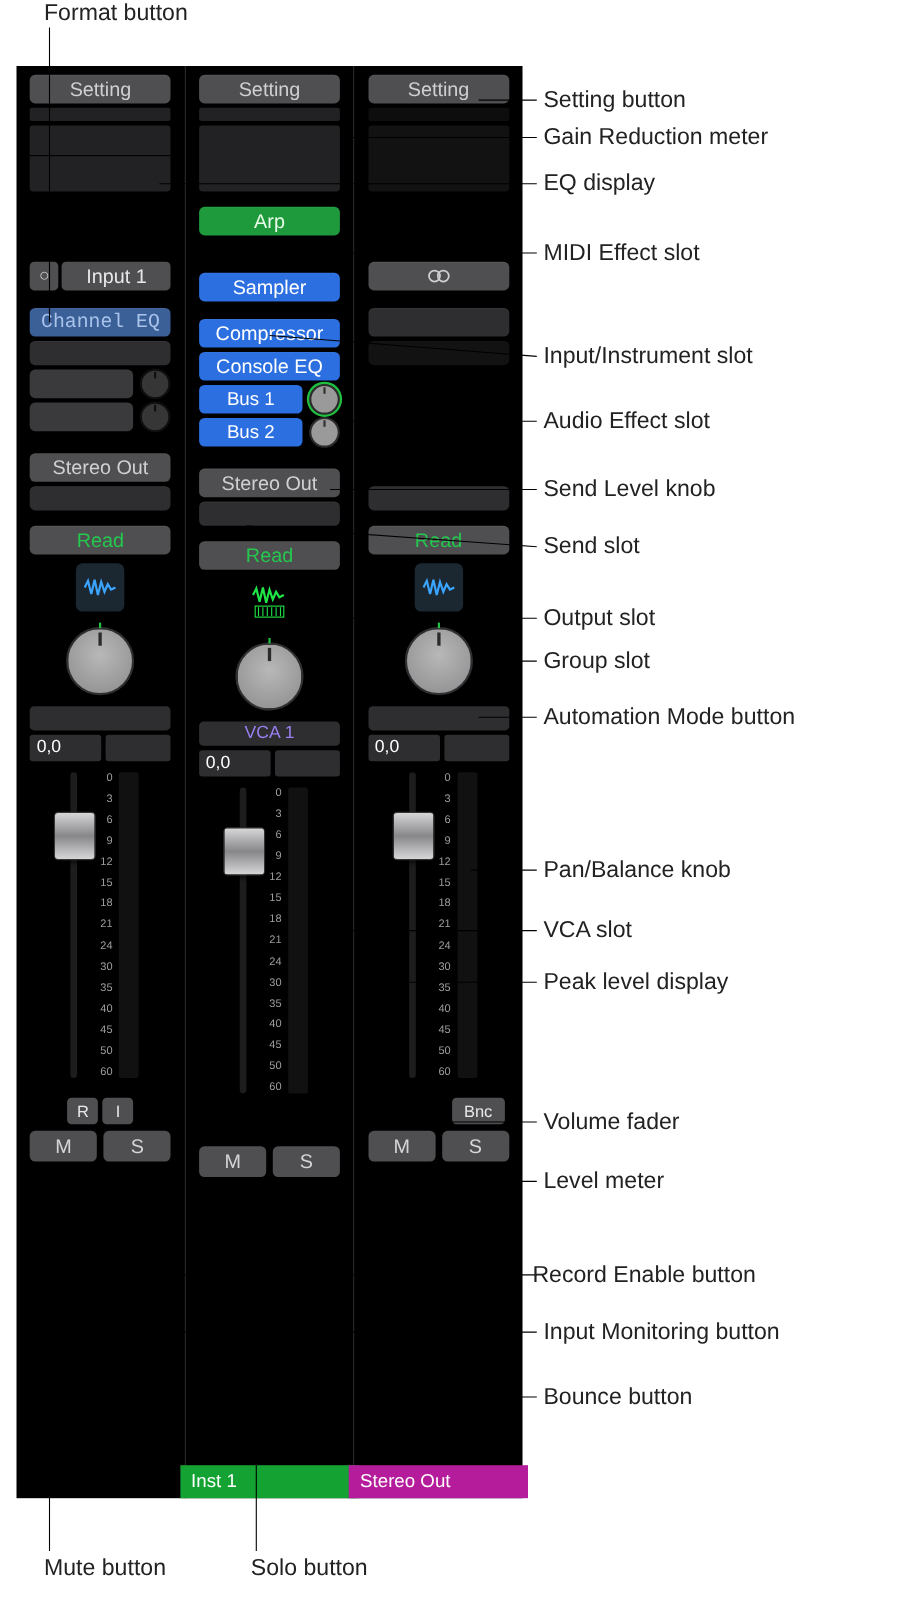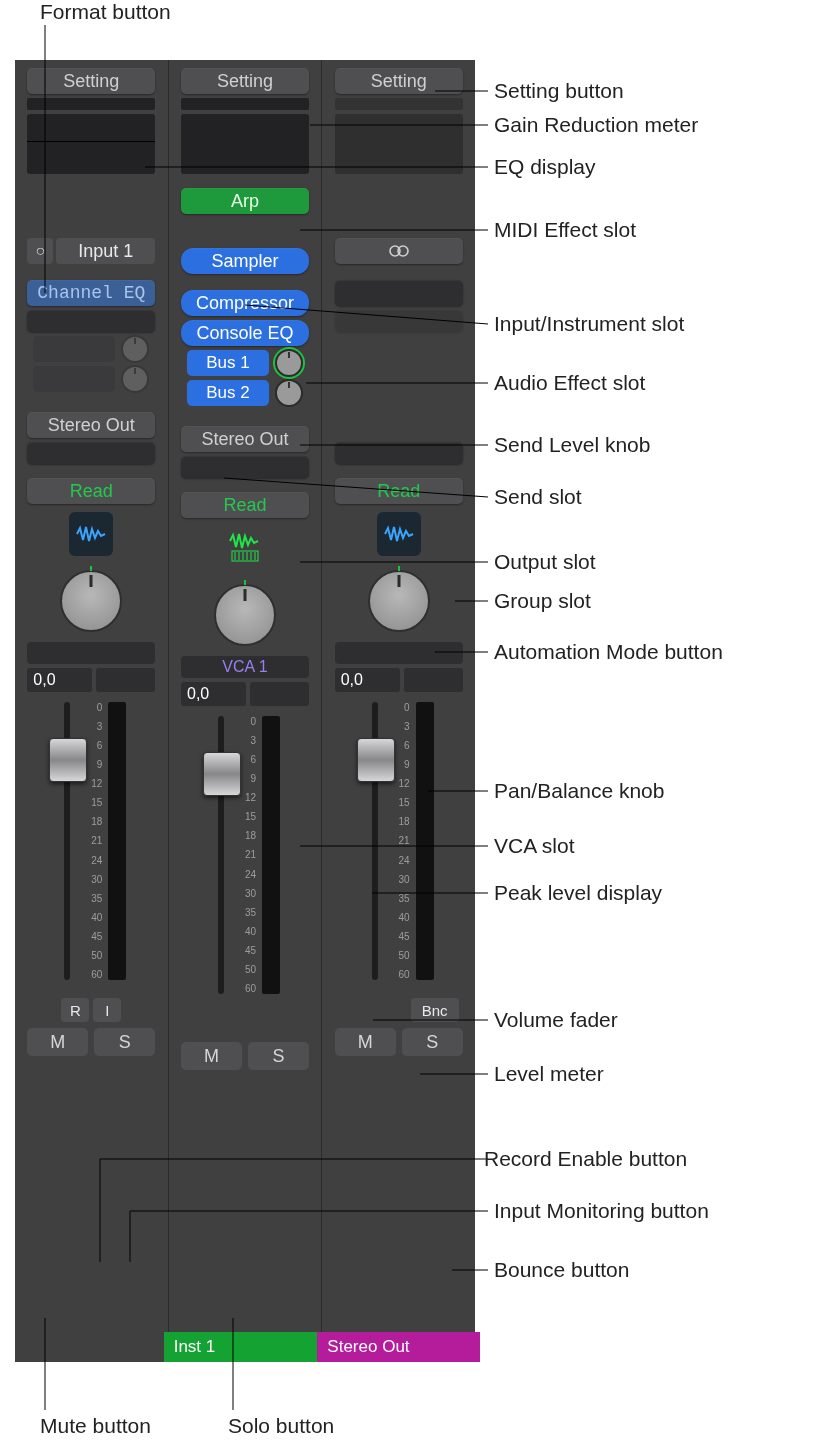--- a/index.html
+++ b/index.html
@@ -1,32 +1,32 @@
 <!DOCTYPE html>
 <html><head>
 <meta charset="utf-8">
 <style>
   html,body{margin:0;padding:0;background:#fff;font-family:"Helvetica Neue",Arial,sans-serif;font-size:21px;color:#222;}
   .stage{position:relative;width:835px;height:1452px;}
-  .mixer{position:absolute;left:15px;top:60px;width:460px;height:1302px;background:#404040;display:flex;z-index:1;}
+  .mixer{position:absolute;left:15px;top:60px;width:460px;height:1302px;background:#000000;display:flex;z-index:1;}
   .strip{flex:1;display:flex;flex-direction:column;align-items:center;padding-top:8px;gap:4px;position:relative;}
   .strip + .strip{border-left:1px solid #2b2b2c;}
   .slot{width:128px;height:26px;border-radius:5px;display:flex;align-items:center;justify-content:center;font-size:18px;color:#e8e8ea;background:#353537;box-shadow:0 1px 0 rgba(255,255,255,.04) inset,0 1px 2px rgba(0,0,0,.4);}
   .slot.btn{background:#4f4f52;color:#d0d0d3;}
-  .slot.blue{background:#2b6fe0;color:#fff;border-radius:12px;}
+  .slot.blue{background:#2b6fe0;color:#fff;}
   .slot.blue-dim{background:#3b5f97;color:#a9c3eb;font-family:Liberation Mono, monospace;}
   .slot.green{background:#1e9a3c;color:#e9fbe8;}
   .slot.dark{background:#2e2e30;}
   .slot.read{color:#25c84e;}
   .slot.small{height:22px;font-size:16px;}
   .eq{width:128px;height:60px;background:#222123;border-radius:3px;position:relative;}
   .eq .trace{position:absolute;left:0;right:0;top:45%;height:1px;background:#000;}
   .gain-meter{width:128px;height:12px;background:#222123;border-radius:2px;}
   .spacer-row{width:128px;height:26px;}
-  .send-row{width:116px;height:26px;display:flex;align-items:center;gap:6px;text-align:right;}
+  .send-row{width:128px;height:26px;display:flex;align-items:center;gap:6px;text-align:right;}
   .send-slot{flex:1;height:26px;border-radius:5px;background:#2b6fe0;color:#fff;display:flex;align-items:center;justify-content:center;font-size:17px;}
   .knob-sm{width:24px;height:24px;border-radius:50%;background:#9a9a9a;border:2px solid #2b2b2c;position:relative;flex:0 0 auto;}
   .knob-sm.active{box-shadow:0 0 0 2px #20c040;}
   .knob-sm:after{content:"";position:absolute;left:50%;top:1px;width:2px;height:6px;background:#333;transform:translateX(-50%);}
   .input-row{width:128px;height:26px;display:flex;gap:3px;}
   .fmt{width:26px;height:26px;border-radius:4px;background:#4f4f52;color:#d0d0d3;display:flex;align-items:center;justify-content:center;font-size:16px;}
   .input-lbl{flex:1;height:26px;border-radius:4px;background:#4f4f52;color:#e8e8ea;display:flex;align-items:center;justify-content:center;font-size:18px;}
   .track-icon{width:44px;height:44px;border-radius:6px;background:#1b2731;display:flex;align-items:center;justify-content:center;margin:4px 0;}
   .pan{width:58px;height:58px;border-radius:50%;background:radial-gradient(circle at 50% 40%,#b8b8b8,#8b8b8d);border:2px solid #2f2f31;position:relative;margin:6px 0;}
   .pan:after{content:"";position:absolute;left:50%;top:3px;width:3px;height:12px;background:#2b2b2b;transform:translateX(-50%);}

